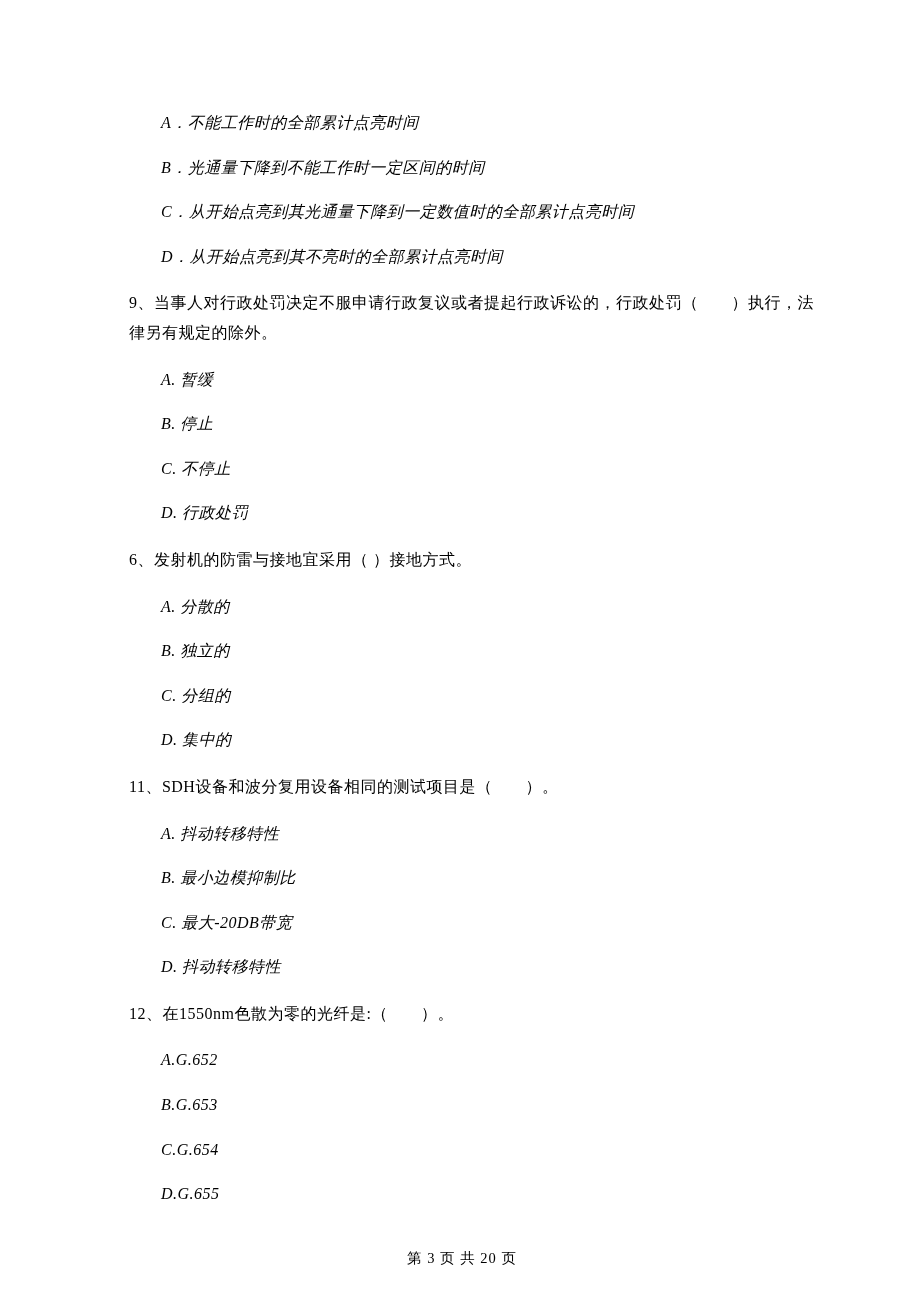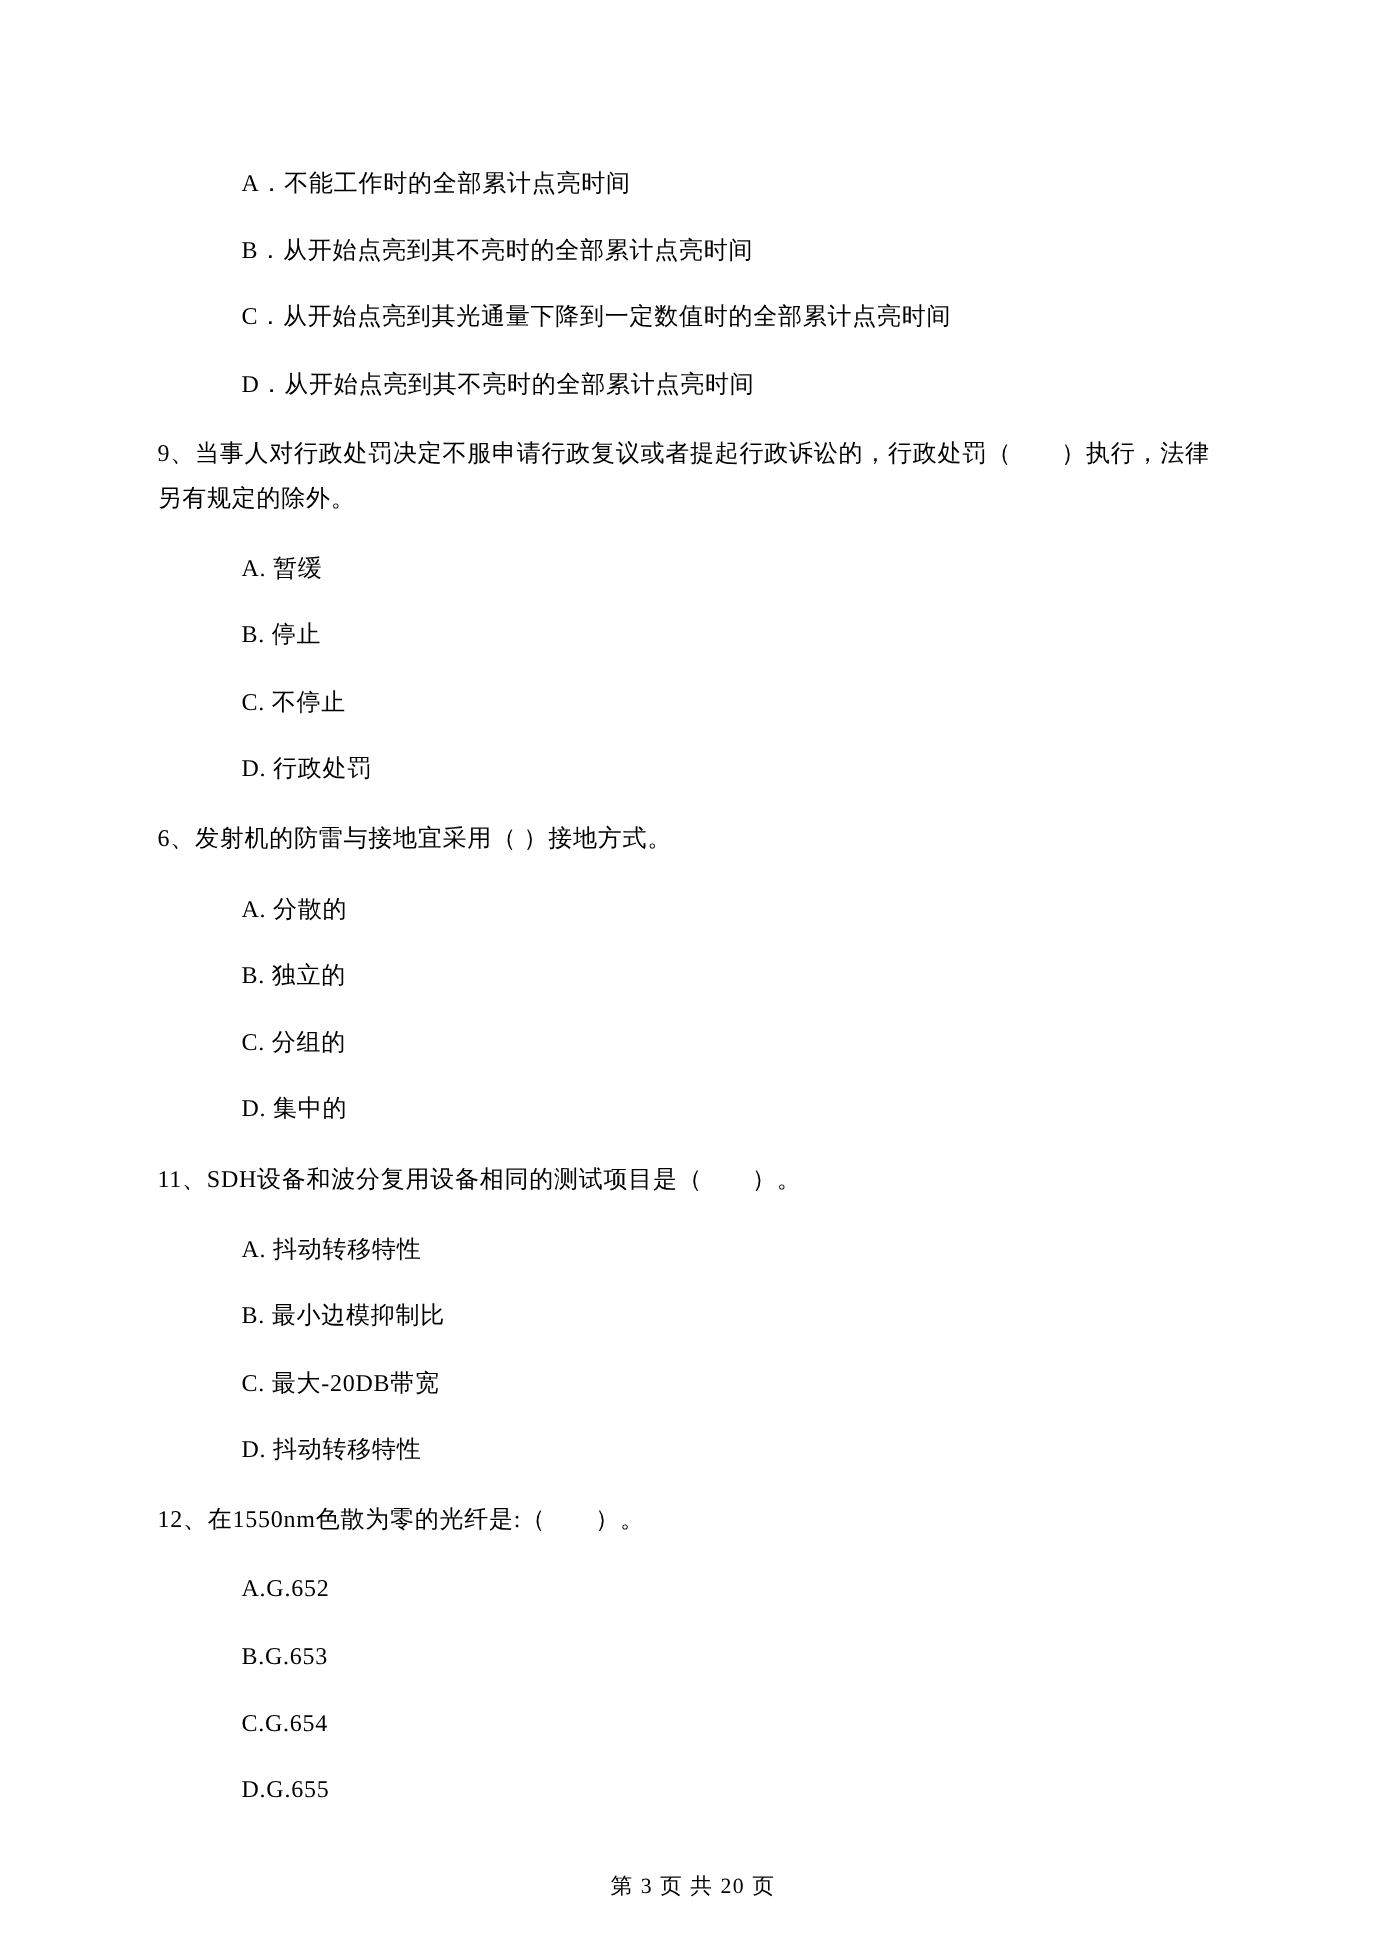--- a/index.html
+++ b/index.html
@@ -15,43 +15,45 @@
       font-size: 16px;
       line-height: 1.6;
       color: #000000;
       padding: 110px 105px 40px 105px;
       position: relative;
     }
     .option-item {
       padding-left: 56px;
       margin-bottom: 19px;
       letter-spacing: 0.5px;
+      font-style: italic;
     }
     .question-item {
       padding-left: 0;
       margin-bottom: 19px;
       margin-top: 5px;
       letter-spacing: 0.5px;
       line-height: 1.85;
+      margin-left: 24px;
     }
     .page-footer {
       position: absolute;
       bottom: 32px;
       left: 4px;
       right: 0;
       text-align: center;
       font-size: 14.5px;
       letter-spacing: 1px;
     }
   </style>
 </head>
 <body>
 
 <div class="option-item">A．不能工作时的全部累计点亮时间</div>
-<div class="option-item">B．从开始点亮到其不亮时的全部累计点亮时间</div>
+<div class="option-item">B．光通量下降到不能工作时一定区间的时间</div>
 <div class="option-item">C．从开始点亮到其光通量下降到一定数值时的全部累计点亮时间</div>
 <div class="option-item">D．从开始点亮到其不亮时的全部累计点亮时间</div>
 
 <div class="question-item">9、当事人对行政处罚决定不服申请行政复议或者提起行政诉讼的，行政处罚（　　）执行，法律另有规定的除外。</div>
 <div class="option-item">A. 暂缓</div>
 <div class="option-item">B. 停止</div>
 <div class="option-item">C. 不停止</div>
 <div class="option-item">D. 行政处罚</div>
 
 <div class="question-item">6、发射机的防雷与接地宜采用（    ）接地方式。</div>

